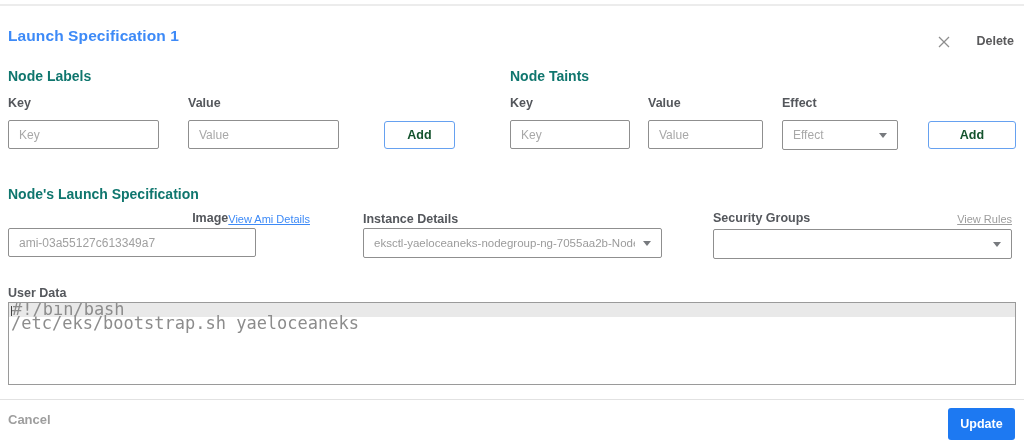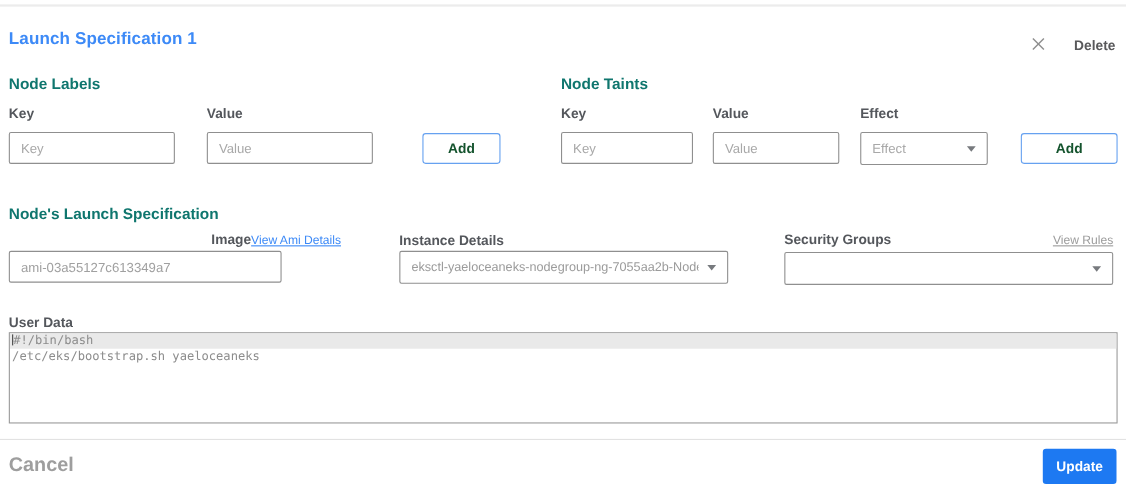--- a/index.html
+++ b/index.html
@@ -4,21 +4,21 @@
 <style>
   * { margin:0; padding:0; box-sizing:border-box; }
   html,body { background:#ffffff; }
   body { font-family:"Liberation Sans", sans-serif; }
   .page {
     position:relative; width:1024px; height:444px; background:#ffffff; overflow:hidden;
   }
   .abs { position:absolute; }
   .top-divider { top:4px; left:0; width:1024px; height:2px; background:#ececec; }
   .page-title { left:8px; top:27px; font-size:15.5px; font-weight:700; color:#3d8af7; letter-spacing:.1px; }
-  .delete-btn { right:10px; top:34px; display:flex; align-items:flex-start; gap:26px; cursor:pointer; }
+  .delete-btn { right:10px; top:34px; display:flex; align-items:flex-end; gap:26px; cursor:pointer; }
   .delete-btn svg { display:block; }
   .delete-label { font-size:12.5px; font-weight:600; color:#59595b; }
   .section-heading { font-size:14px; font-weight:700; color:#0f766e; }
   .field-label { font-size:12.5px; font-weight:600; color:#54575c; }
   .tb {
     height:29px; border:1px solid #8f8f8f; border-radius:2px; background:#fff;
     padding:0 10px; font-size:12px; color:#555; font-family:"Liberation Sans", sans-serif; outline:none;
   }
   .tb::placeholder { color:#a8a8a8; opacity:1; }
   .select-box {
@@ -31,29 +31,29 @@
   .add-btn {
     background:#fff; border:1px solid #66a1f0; border-radius:3px; color:#14532d;
     font-size:12.5px; font-weight:700; display:flex; align-items:center; justify-content:center; cursor:pointer;
     font-family:"Liberation Sans", sans-serif;
   }
   .link-blue { font-size:11px; color:#3d8af7; text-decoration:underline; cursor:pointer; }
   .link-gray { font-size:11px; color:#9c9c9c; text-decoration:underline; cursor:pointer; }
   .label-row { display:flex; justify-content:space-between; align-items:flex-end; }
   .code-editor {
     left:8px; top:302px; width:1008px; height:83px; border:1px solid #9a9a9a; background:#fff;
-    font-family:"DejaVu Sans Mono", monospace; font-size:11px; line-height:13.5px; color:#8c8c8c;
+    font-family:"DejaVu Sans Mono", monospace; font-size:17px; line-height:13.5px; color:#8c8c8c;
     overflow:hidden; cursor:text;
   }
   .code-line { padding:0 2px; white-space:pre; }
   .code-line.highlight { background:#e9e9e9; }
   .code-caret { display:inline-block; width:1px; height:10px; background:#444; vertical-align:-1px; }
   .kw { color:#2929cc; font-weight:700; }
   .footer-divider { top:399px; left:0; width:1024px; height:1px; background:#e2e2e2; }
-  .cancel-btn { left:8px; top:412px; font-size:18px; font-weight:700; color:#9e9e9e; cursor:pointer; }
+  .cancel-btn { left:8px; top:412px; font-size:13px; font-weight:700; color:#9e9e9e; cursor:pointer; }
   .update-btn {
     right:9px; top:408px; width:67px; height:32px; background:#1d79f2; border:none; border-radius:3px;
     color:#ffffff; font-size:12.5px; font-weight:600; display:flex; align-items:center; justify-content:center;
     cursor:pointer; font-family:"Liberation Sans", sans-serif;
   }
 </style>
 </head>
 <body>
 
 <div class="page">

